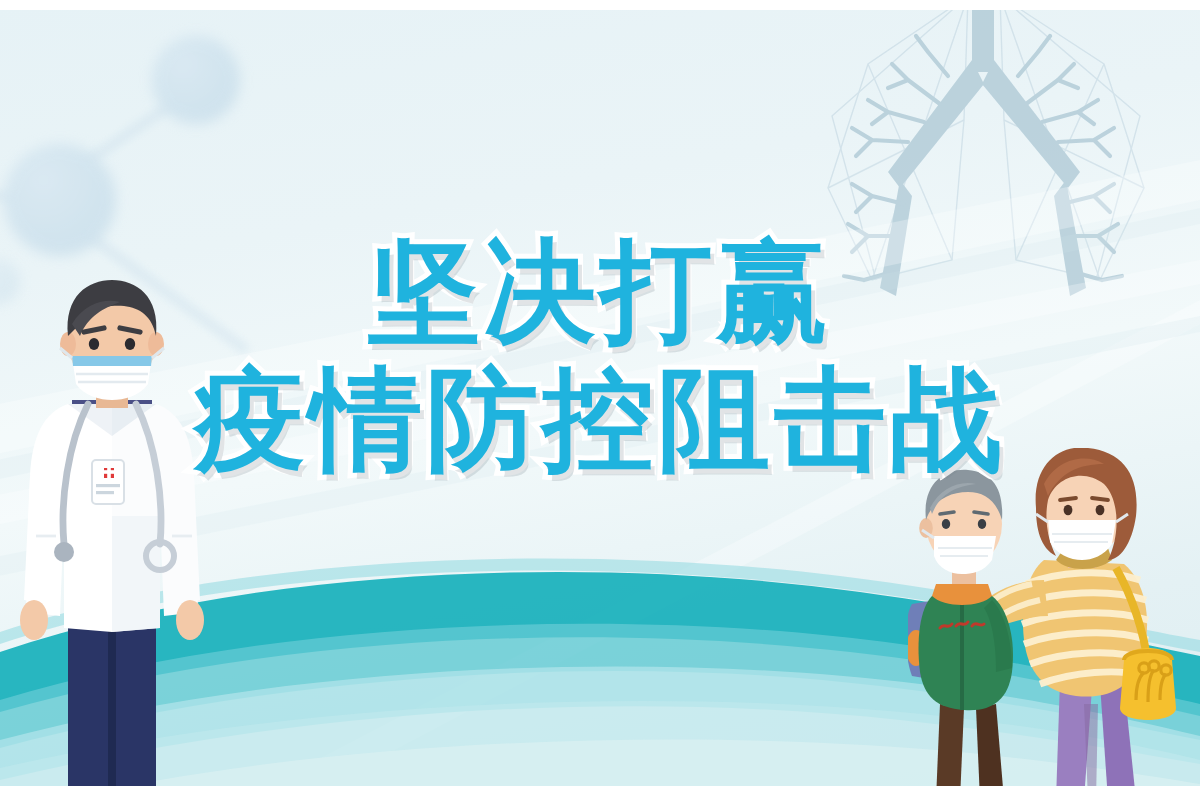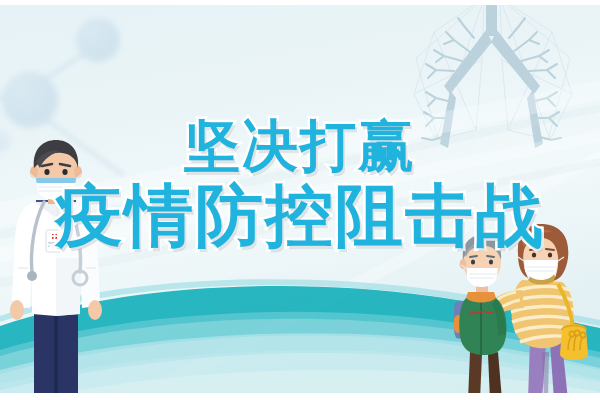--- a/index.html
+++ b/index.html
@@ -31,31 +31,31 @@
   
   .waves{position:absolute;left:0;bottom:0;width:600px;height:170px;z-index:6;}
 
   
   .streaks{position:absolute;left:0;top:0;width:600px;height:400px;z-index:3;opacity:.5;}
 
   
   .headline{
     position:absolute;z-index:20;left:0;right:0;top:118px;
     text-align:center;line-height:1;
-    font-family:Liberation Serif, serif;
+    font-family:Liberation Sans, sans-serif;
   }
   .hl-line{
     display:block;font-weight:bold;color:#1fb3de;
     letter-spacing:2px;
     -webkit-text-stroke:5px #ffffff;
     paint-order:stroke fill;
     text-shadow:2px 3px 0 rgba(120,130,140,.22);
   }
   .hl-1{font-size:56px;margin-bottom:8px;}
-  .hl-2{font-size:68px;}
+  .hl-2{font-size:56px;}
 
   
   .doctor{position:absolute;left:0px;bottom:0px;width:112px;height:262px;z-index:14;}
 
   
   .family{position:absolute;right:0px;bottom:0px;width:146px;height:176px;z-index:14;}
 </style>
 </head>
 <body>
 

